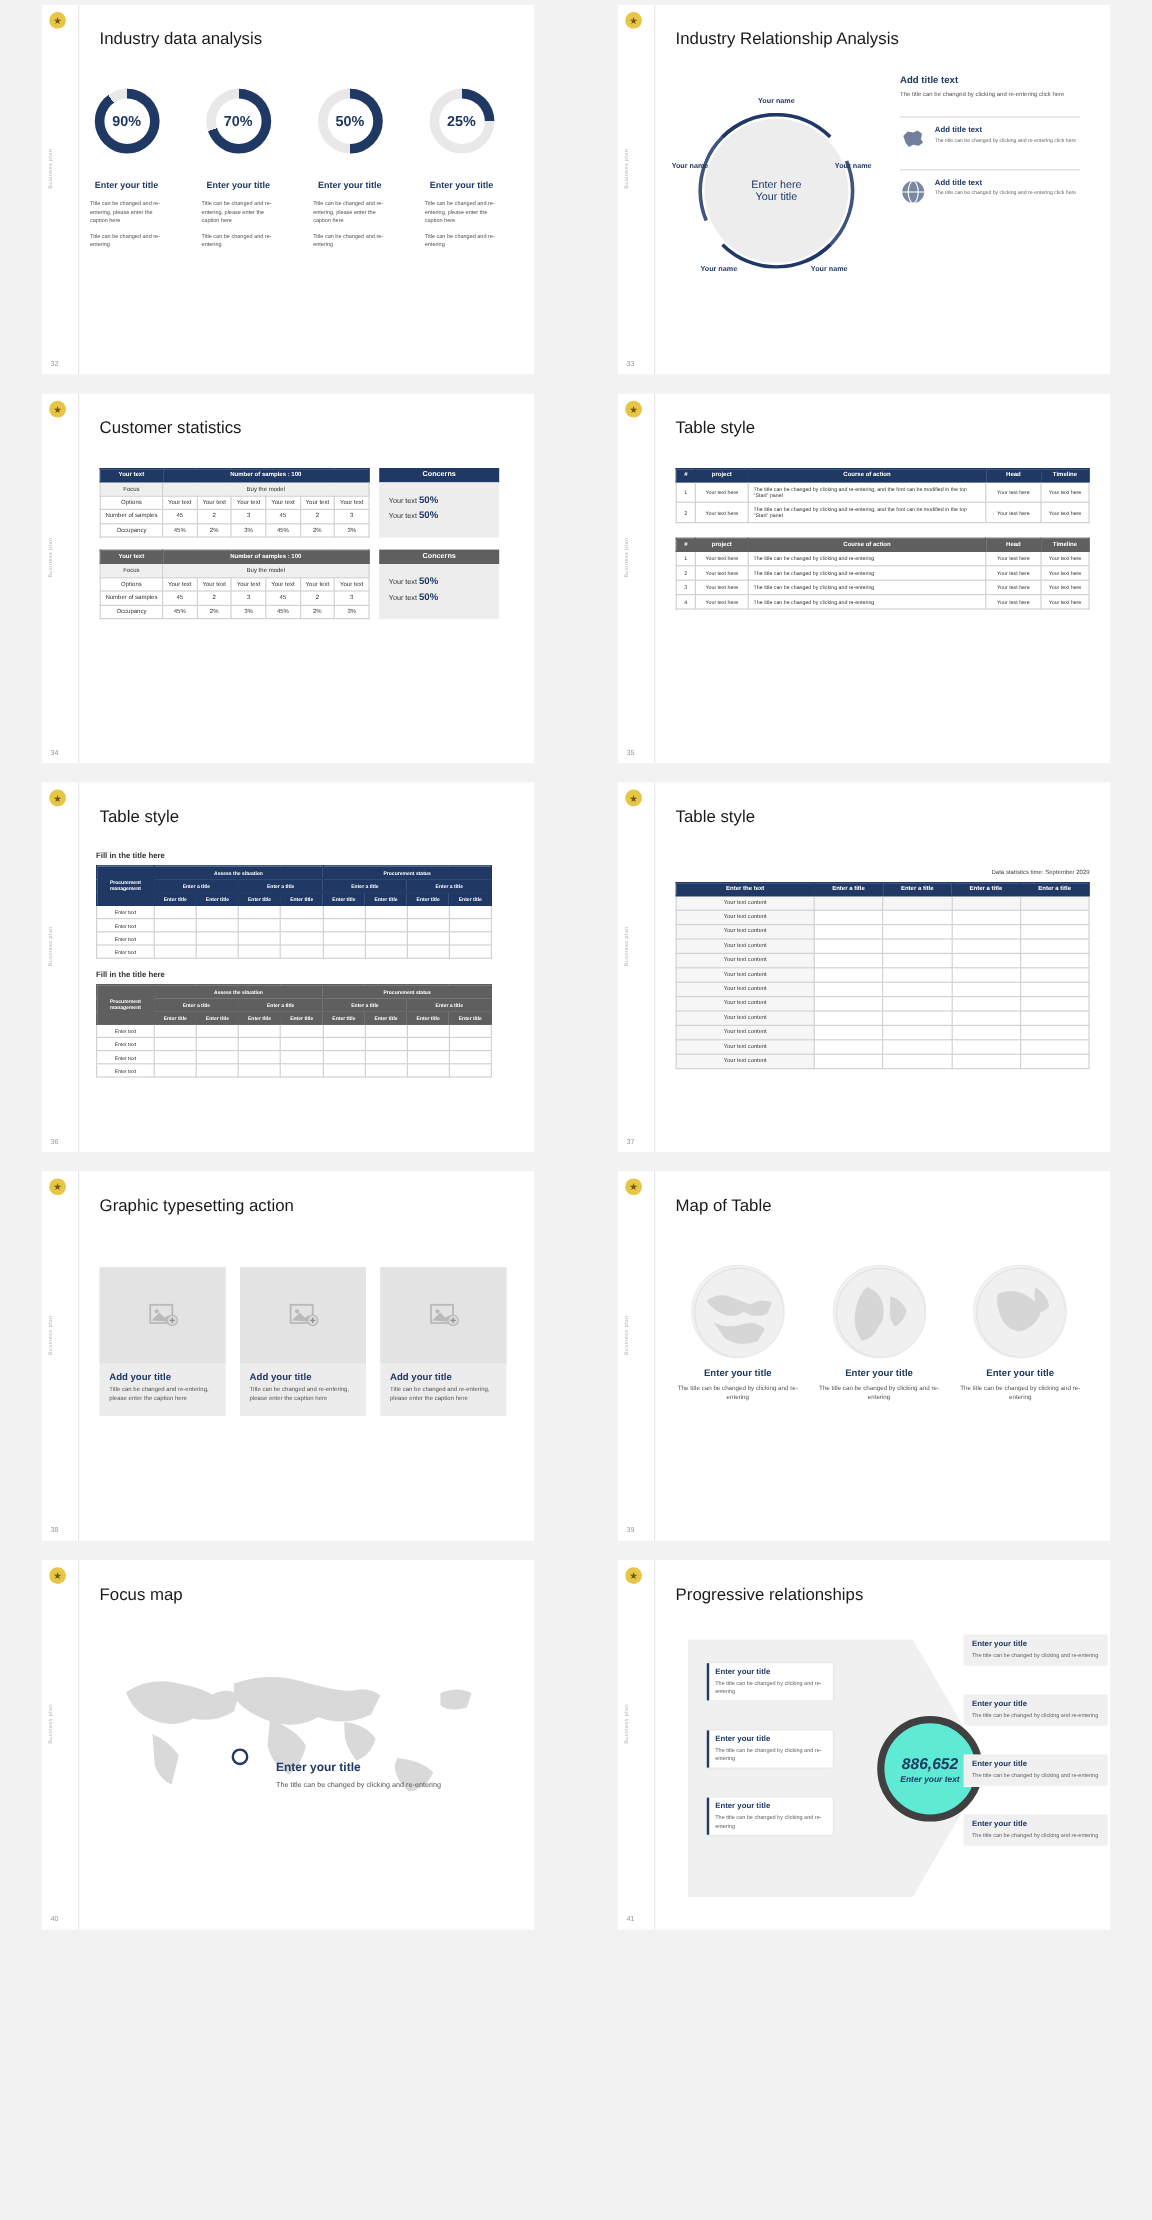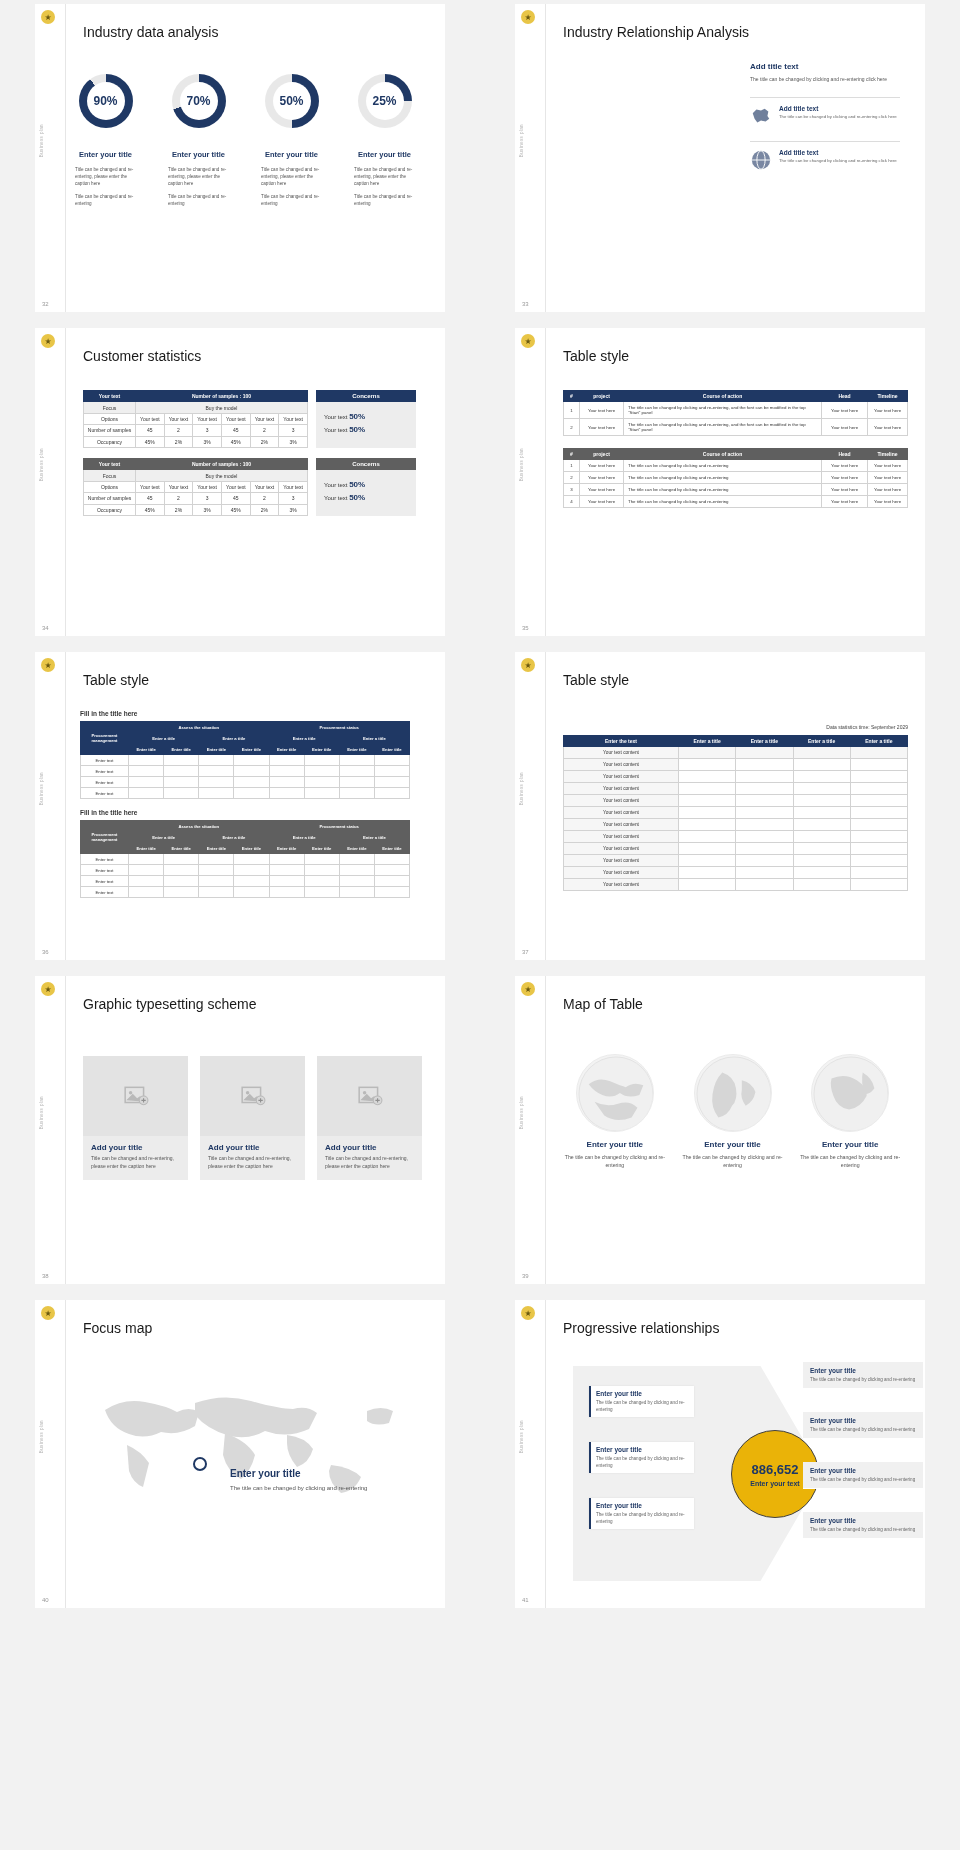--- a/index.html
+++ b/index.html
@@ -126,21 +126,21 @@
   .s40txt .t { font-size:10px; font-weight:bold; color:#1f3864; }
   .s40txt .p { font-size:6px; color:#555; line-height:1.7; margin-top:4px; }
 
   
   .s41 { position:absolute; left:30px; top:58px; width:378px; height:230px; }
   .chev { position:absolute; left:28px; top:8px; width:250px; height:215px; background:#f0f0f0;
           clip-path:polygon(0 0, 75% 0, 100% 50%, 75% 100%, 0 100%); }
   .lbox { position:absolute; width:105px; background:#fff; border-left:2px solid #1f3864; padding:4px 5px; box-shadow:0 0 2px rgba(0,0,0,.08);}
   .lbox .t { font-size:6.5px; font-weight:bold; color:#1f3864; }
   .lbox .p { font-size:4.6px; color:#666; line-height:1.55; margin-top:2px; }
-  .centercirc { position:absolute; left:186px; top:72px; width:88px; height:88px; border-radius:50%; border:1px solid #404040; background:#eab308; display:flex; flex-direction:column; align-items:center; justify-content:center; }
+  .centercirc { position:absolute; left:186px; top:72px; width:88px; height:88px; border-radius:50%; border:6px solid #404040; background:#5eead4; display:flex; flex-direction:column; align-items:center; justify-content:center;font-style:italic; }
   .centercirc .n { font-size:13px; font-weight:bold; color:#1f3864; }
   .centercirc .s { font-size:7px; color:#1f3864; font-weight:bold; margin-top:3px; }
   .rbox { position:absolute; right:0; width:120px; background:#f0f0f0; padding:5px 7px; border-bottom:1px solid #fff;}
   .rbox .t { font-size:6.5px; font-weight:bold; color:#1f3864; }
   .rbox .p { font-size:4.6px; color:#666; line-height:1.55; margin-top:2px; }
 </style>
 </head>
 <body>
 
 <div class="deck">
@@ -194,20 +194,33 @@
   </div>
   </div>
 
   <div class="slide-wrap">
   <div class="slide">
     <div class="vline"></div>
     <div class="logo">★</div>
     <div class="sidebar-label">Business plan</div>
     <div class="stitle">Industry Relationship Analysis</div>
 
+    <div class="circ-wrap">
+      <div class="arc"></div>
+      <div class="arc2" style="transform:rotate(22deg)"></div>
+      <div class="big-circle">
+        <span>Enter here</span>
+        <span>Your title</span>
+      </div>
+      <div class="arcnode" style="left:62px; top:18px; width:50px;">Your name</div>
+      <div class="arcnode" style="left:-8px; top:72px; width:46px;">Your name</div>
+      <div class="arcnode" style="left:128px; top:72px; width:46px;">Your name</div>
+      <div class="arcnode" style="left:16px; top:158px; width:46px;">Your name</div>
+      <div class="arcnode" style="left:108px; top:158px; width:46px;">Your name</div>
+    </div>
 
     <div class="s33right">
       <div class="s33h">Add title text</div>
       <div class="s33p">The title can be changed by clicking and re-entering click here</div>
 
       <div class="s33row">
         <div class="s33ico">
           <svg viewBox="0 0 24 24" width="22" height="22">
                 <path d="M3 9 L7 5 L12 6 L16 4 L20 7 L19 12 L21 15 L17 18 L12 17 L8 19 L5 15 Z" fill="#1f3864" opacity=".75"></path>
               </svg>
@@ -693,21 +706,21 @@
 
     <div class="pagenum">37</div>
   </div>
   </div>
 
   <div class="slide-wrap">
   <div class="slide">
     <div class="vline"></div>
     <div class="logo">★</div>
     <div class="sidebar-label">Business plan</div>
-    <div class="stitle">Graphic typesetting scheme</div>
+    <div class="stitle">Graphic typesetting action</div>
 
     <div class="s38">
       <div class="card">
         <div class="imgbox">
           <svg viewBox="0 0 24 24" width="26" height="26">
                 <rect x="2" y="4" width="17" height="14" fill="none" stroke="#b9b9b9" stroke-width="1.4"></rect>
                 <circle cx="7" cy="9" r="1.6" fill="#b9b9b9"></circle>
                 <path d="M3 16 L9 10 L13 14 L16 12 L18 17 Z" fill="#b9b9b9"></path>
                 <circle cx="19" cy="16" r="4" fill="#d8d8d8" stroke="#b9b9b9"></circle>
                 <path d="M19 14v4M17 16h4" stroke="#8f8f8f" stroke-width="1"></path>

